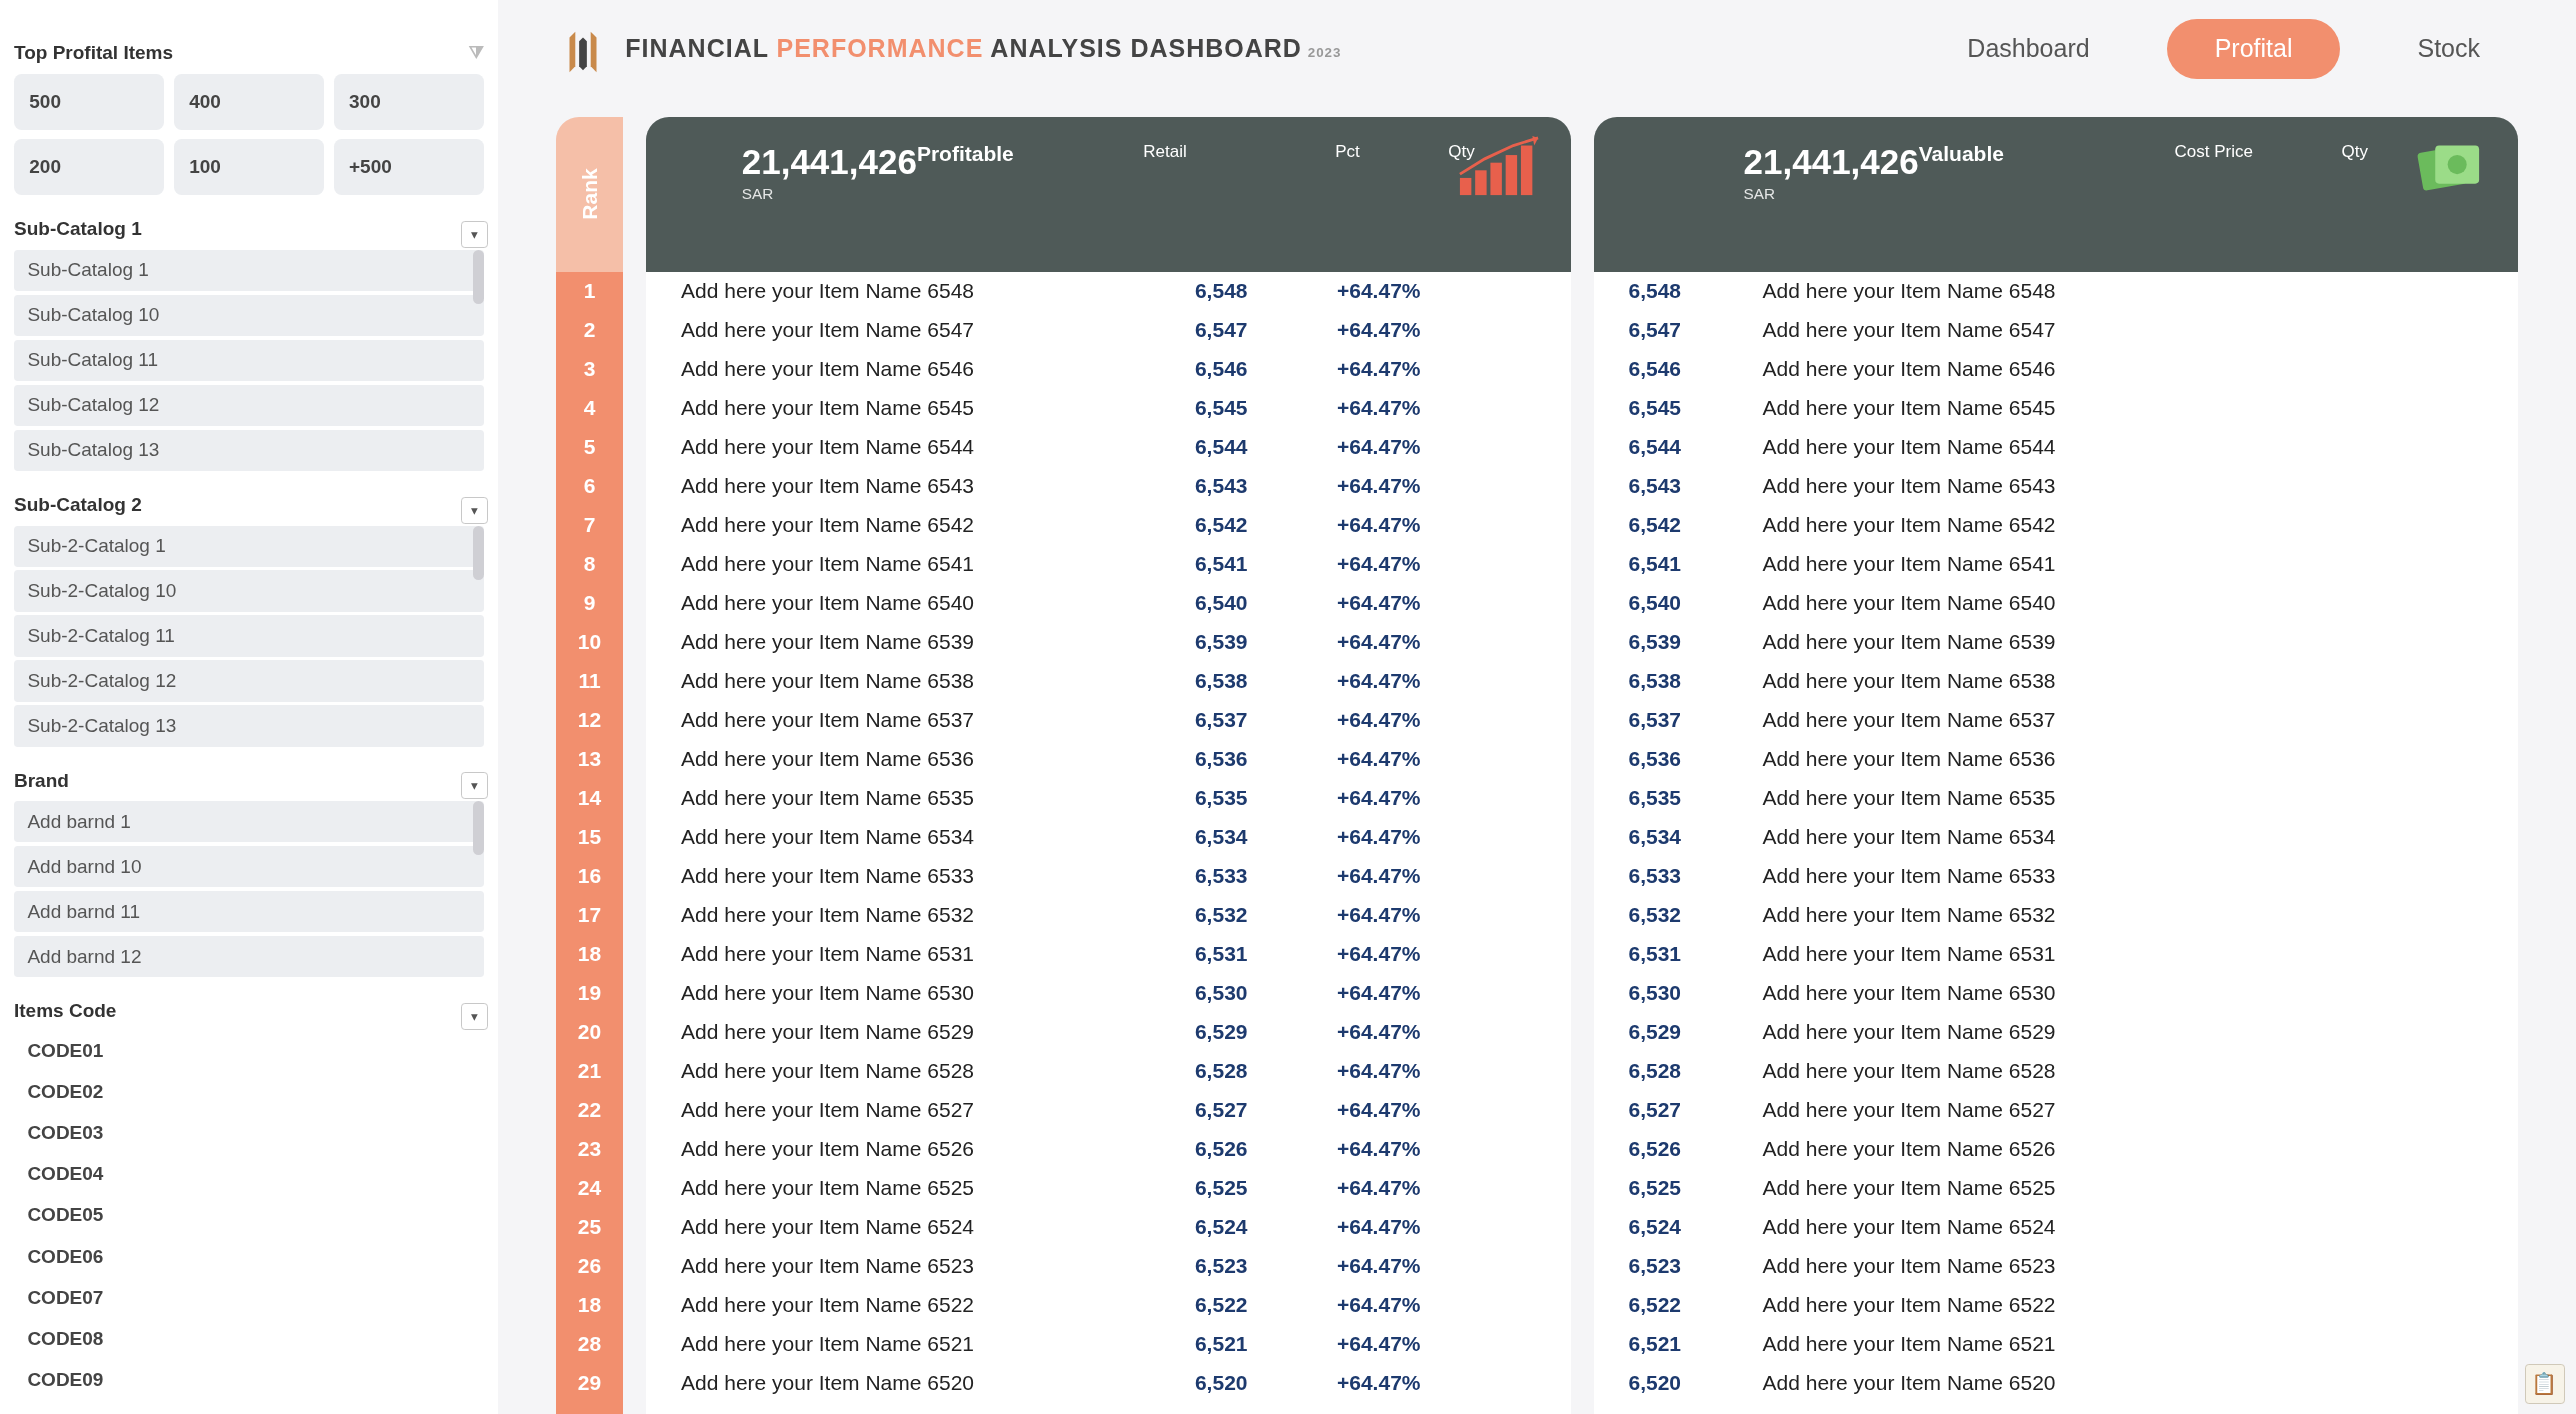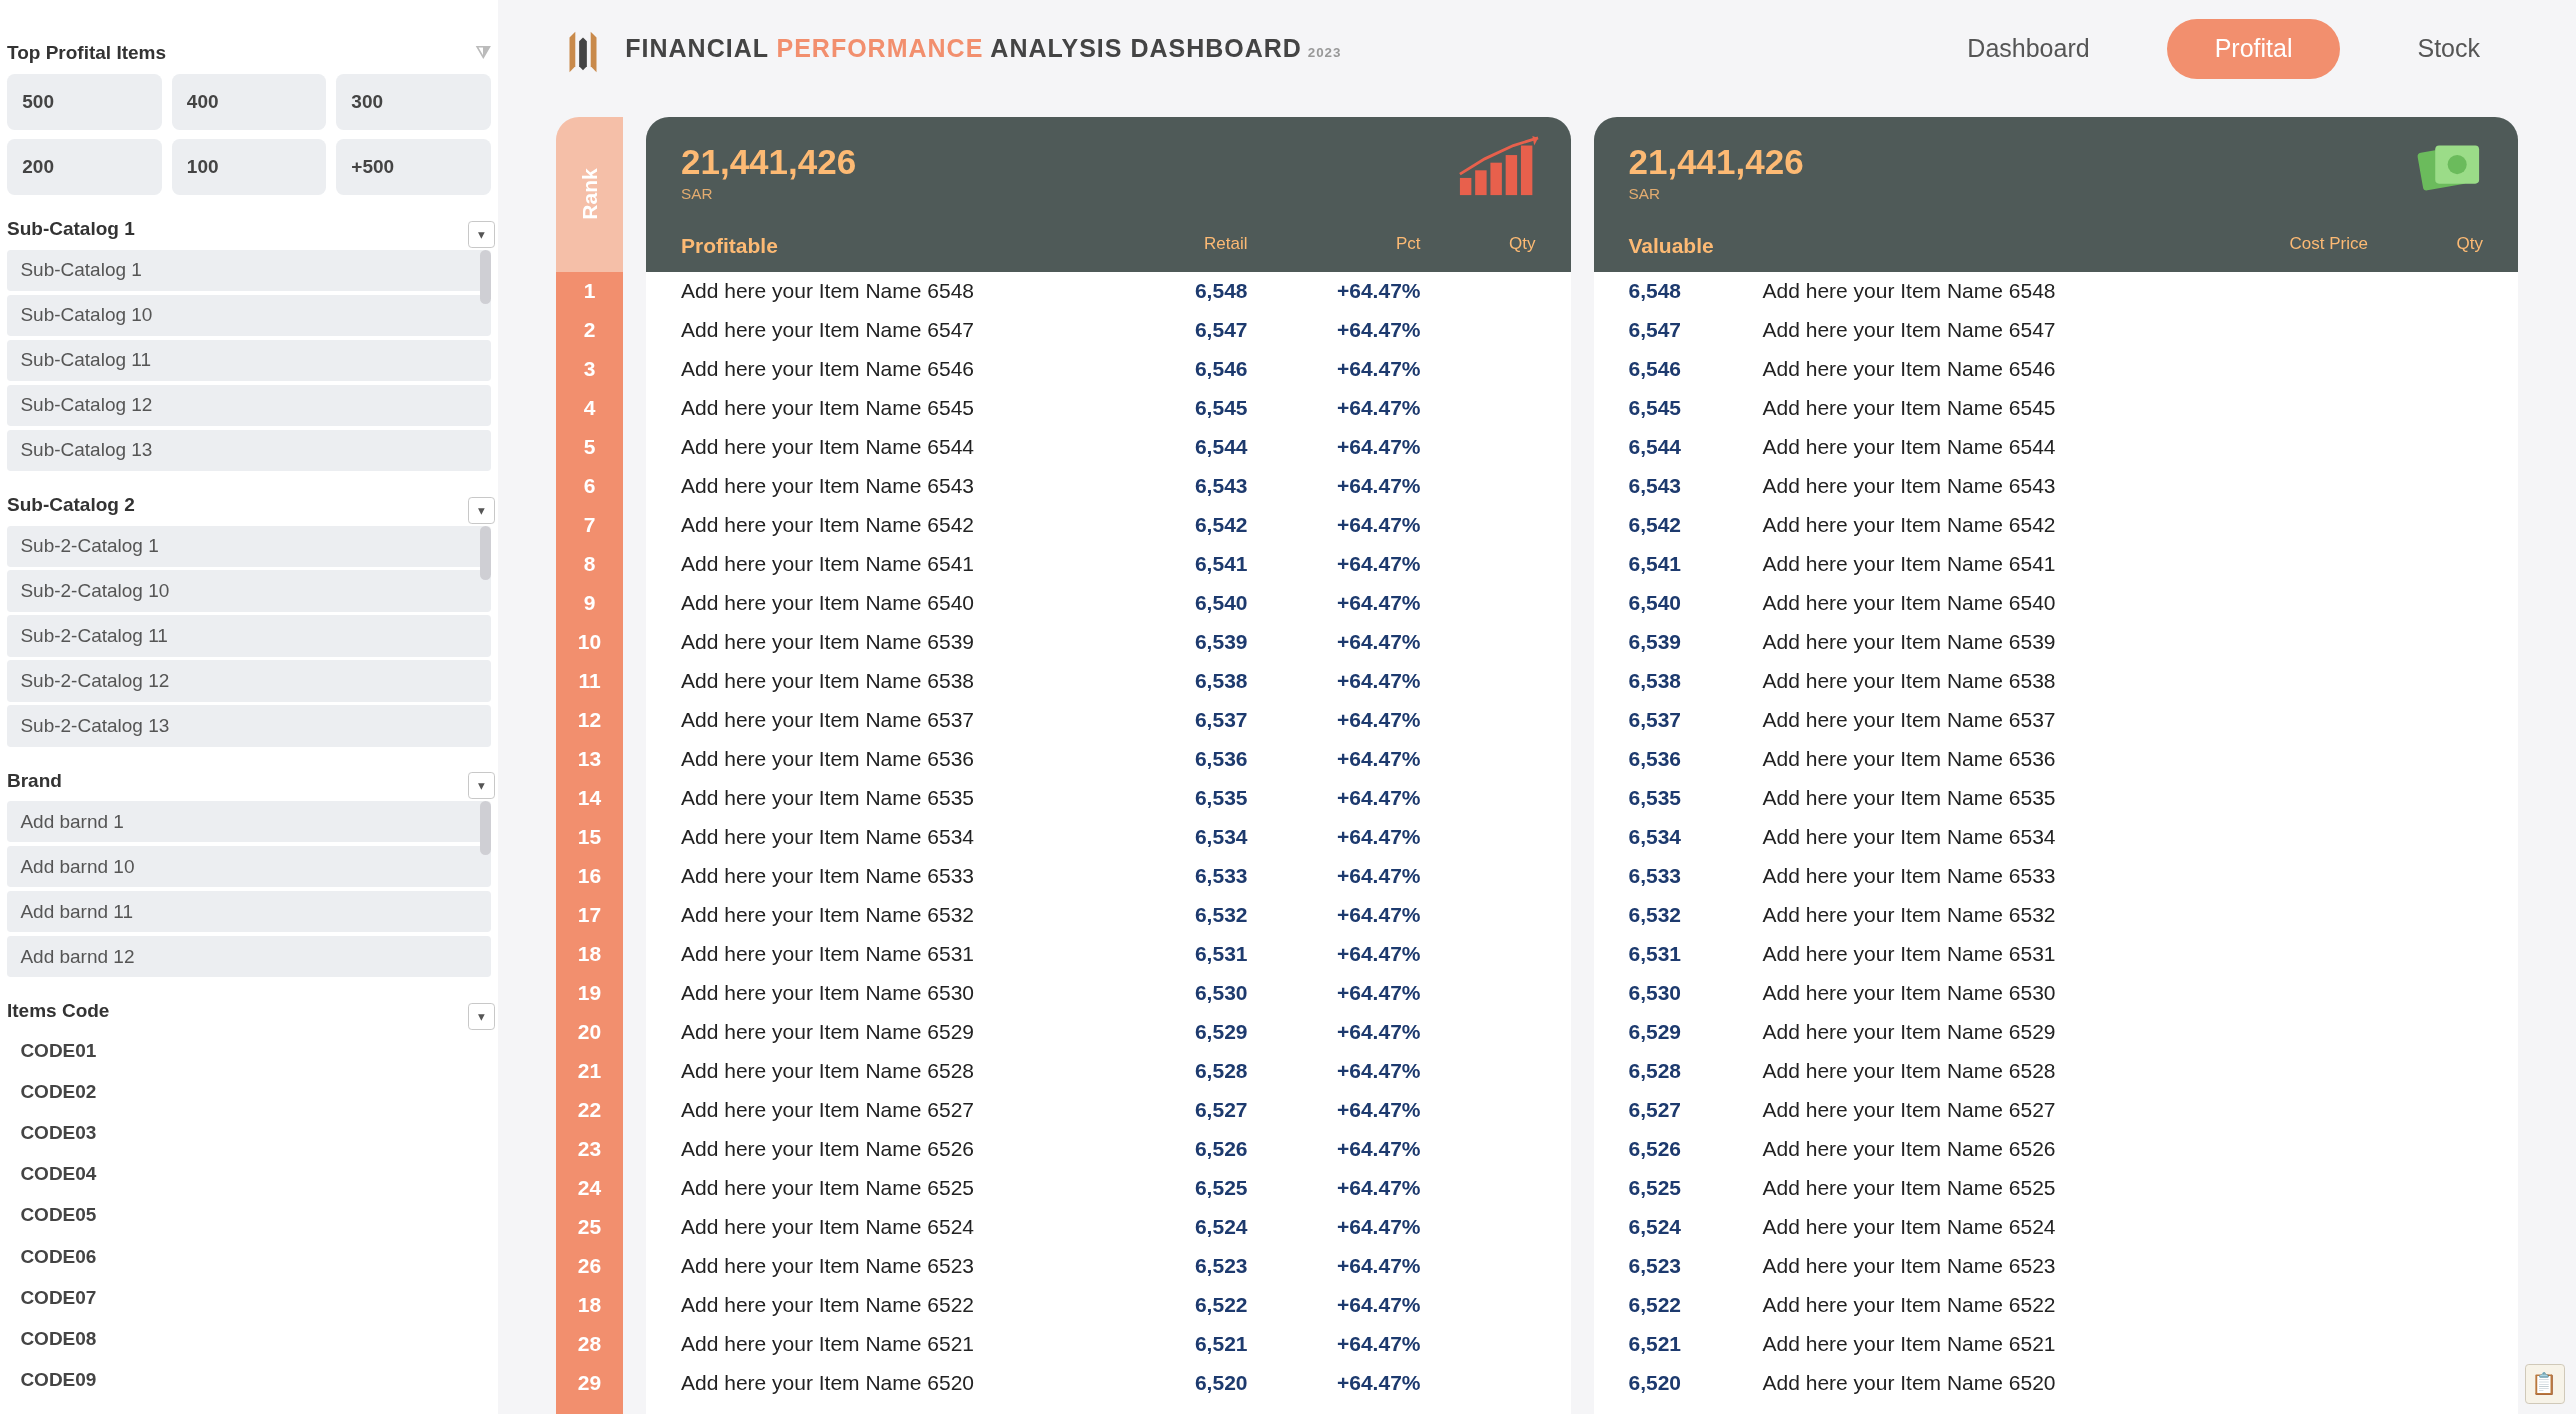--- a/index.html
+++ b/index.html
@@ -1,17 +1,17 @@
 <!DOCTYPE html>
 <html><head>
 <meta charset="utf-8">
 <style>
 * { margin: 0; padding: 0; box-sizing: border-box; font-family: -apple-system, Segoe UI, Arial, sans-serif; }
 body { background: #f5f5f7; display: flex; width: 2576px; height: 1415px; zoom: 1; }
-.sidebar { width: 498px; background: #fff; padding: 19px 7px; overflow: hidden; }
+.sidebar { width: 498px; background: #fff; padding: 19px 14px; overflow: hidden; }
 .main { flex: 1; padding: 19px 58px 0 58px; position: relative; }
 .sb-head { font-size: 19px; font-weight: 600; color: #333; margin: 23px 0 9.6px 0; display: flex; align-items: center; justify-content: space-between; }
 .sb-head .funnel { color: #bbb; font-size: 17px; }
 .profit-grid { display: grid; grid-template-columns: repeat(3, 1fr); gap: 9.6px; }
 .profit-btn { background: #eceef1; border-radius: 7.7px; padding: 17px 15.3px; font-size: 19px; font-weight: 600; color: #444; cursor: pointer; }
 .sb-collapse { position: relative; }
 .sb-collapse .chev { position: absolute; right: -3.8px; top: -29px; width: 27px; height: 27px; border: 1px solid #c8c8c8; background: #fff; border-radius: 3.8px; display: flex; align-items: center; justify-content: center; font-size: 13.4px; color: #555; cursor: pointer; }
 .sb-list { display: flex; flex-direction: column; gap: 3.8px; position: relative; }
 .sb-item { background: #eceef1; border-radius: 3.8px; padding: 9.6px 13.4px; font-size: 19px; color: #555; cursor: pointer; }
 .sb-scroll-thumb { position: absolute; right: 0; top: 0; width: 11.5px; height: 54px; background: #cfcfd4; border-radius: 5.8px; }
@@ -24,21 +24,21 @@
 .title-year { font-size: 13.4px; color: #999; font-weight: 600; margin-left: 5.8px; }
 .nav { margin-left: auto; display: flex; gap: 77px; align-items: center; padding-right: 38px; }
 .nav-item { font-size: 25px; font-weight: 400; color: #555; cursor: pointer; }
 .nav-item.active { background: #f28f6e; color: #fff; padding: 15.3px 48px; border-radius: 96px; }
 .content { display: flex; gap: 23px; }
 .rank-col { display: flex; flex-direction: column; width: 67px; margin-top: 0; }
 .rank-head { background: #f5bfa8; height: 155px; border-radius: 23px 0 0 0; display: flex; align-items: center; justify-content: center; }
 .rank-head span { transform: rotate(-90deg); color: #fff; font-weight: 700; font-size: 21px; }
 .rank-cell { background: #f28f6e; color: #fff; font-weight: 700; font-size: 21px; height: 39px; display: flex; align-items: center; justify-content: center; }
 .panel { flex: 1; border-radius: 23px 23px 0 0; overflow: hidden; }
-.panel-head { background: #4f5a58; color: #fdba74; padding: 25px 35px 13.4px 35px; height: 155px; position: relative; display: flex; flex-direction: column; justify-content: space-between; }
+.panel-head { background: #4f5a58; color: #ffffff; padding: 25px 35px 13.4px 35px; height: 155px; position: relative; display: flex; flex-direction: row; justify-content: center; }
 .panel-head h2 { font-size: 35px; font-weight: 800; }
 .panel-head .unit { font-size: 15.3px; opacity: .85; margin-top: 3.8px; }
 .panel-head .hdr-row { display: flex; font-size: 17px; }
 .hdr-row .c-name { flex: 1; font-size: 21px; font-weight: 700; }
 .hdr-row .c-col { width: 173px; text-align: right; }
 .hdr-row .c-col.wide { width: 249px; }
 .hdr-row .c-col.qty { width: 115px; }
 .panel-icon { position: absolute; right: 29px; top: 19px; font-size: 56px; }
 .rows { background: #fff; }
 .row { display: flex; height: 39px; align-items: center; padding: 0 35px; font-size: 21px; }

